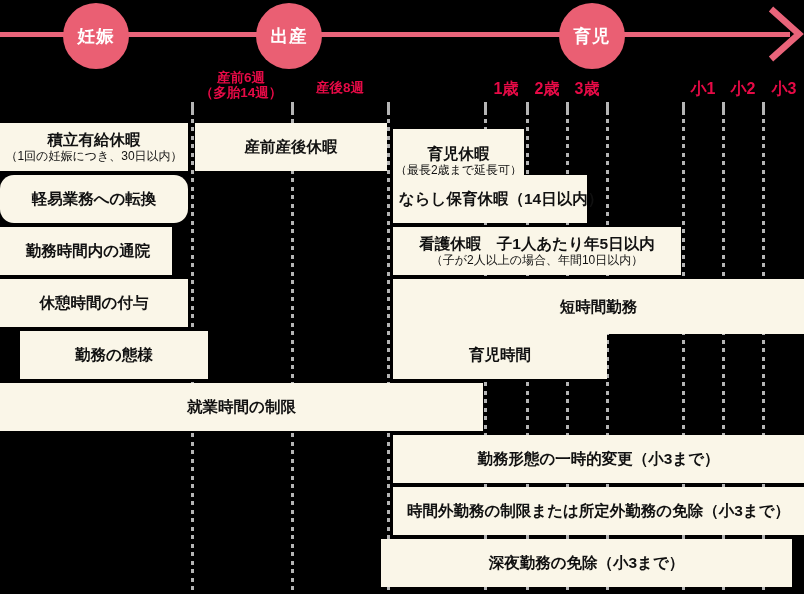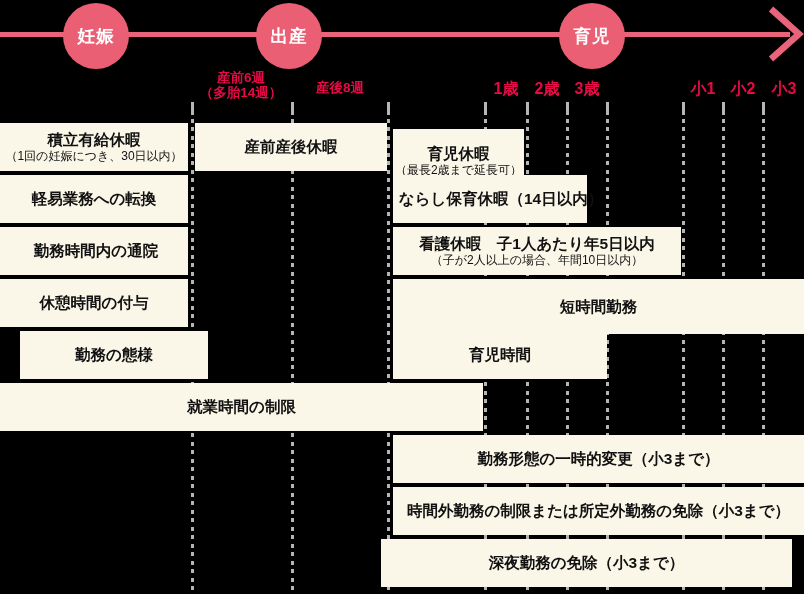--- a/index.html
+++ b/index.html
@@ -66,27 +66,27 @@
         <div class="bar-label">積立有給休暇</div>
         <div class="bar-sub">（1回の妊娠につき、30日以内）</div>
       </div>
       <div class="bar" style="left: 195px; top: 123px; width: 192px; height: 48px;">
         <div class="bar-label">産前産後休暇</div>
       </div>
       <div class="bar" style="left: 393px; top: 129px; width: 131px; height: 64px;">
         <div class="bar-label">育児休暇</div>
         <div class="bar-sub">（最長2歳まで延長可）</div>
       </div>
-      <div class="bar" style="left: 0px; top: 175px; width: 188px; height: 48px;">
+      <div class="bar" style="left: 0px; top: 175px; width: 188px; height: 48px; border-radius: 14px;">
         <div class="bar-label">軽易業務への転換</div>
       </div>
       <div class="bar" style="left: 393px; top: 175px; width: 194px; height: 48px; padding-left: 24px;">
         <div class="bar-label">ならし保育休暇（14日以内）</div>
       </div>
-      <div class="bar" style="left: 0px; top: 227px; width: 188px; height: 48px; padding-left: 6px;">
+      <div class="bar" style="left: 0px; top: 227px; width: 172px; height: 48px; padding-left: 6px;">
         <div class="bar-label">勤務時間内の通院</div>
       </div>
       <div class="bar" style="left: 393px; top: 227px; width: 288px; height: 48px;">
         <div class="bar-label">看護休暇　子1人あたり年5日以内</div>
         <div class="bar-sub">（子が2人以上の場合、年間10日以内）</div>
       </div>
       <div class="bar" style="left: 0px; top: 279px; width: 188px; height: 48px;">
         <div class="bar-label">休憩時間の付与</div>
       </div>
       <div class="bar" style="left: 393px; top: 279px; width: 411px; height: 55px;">

